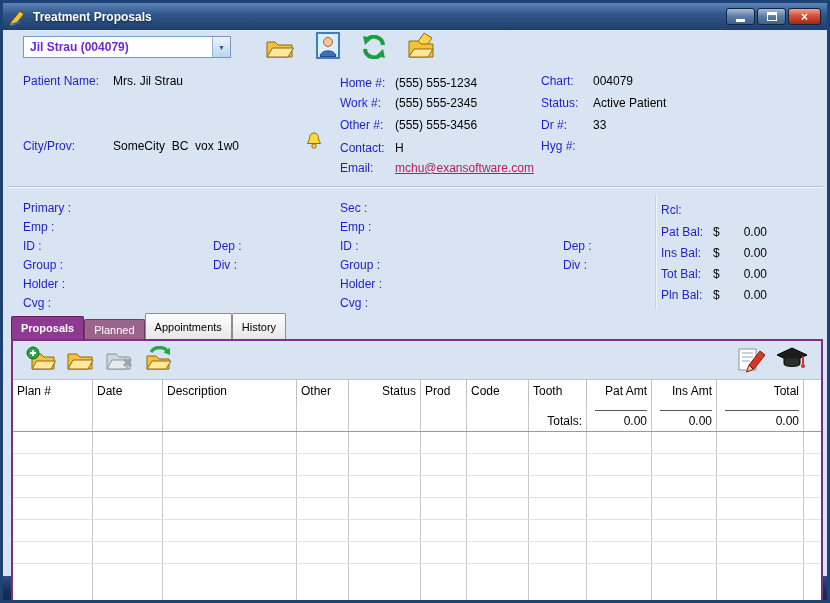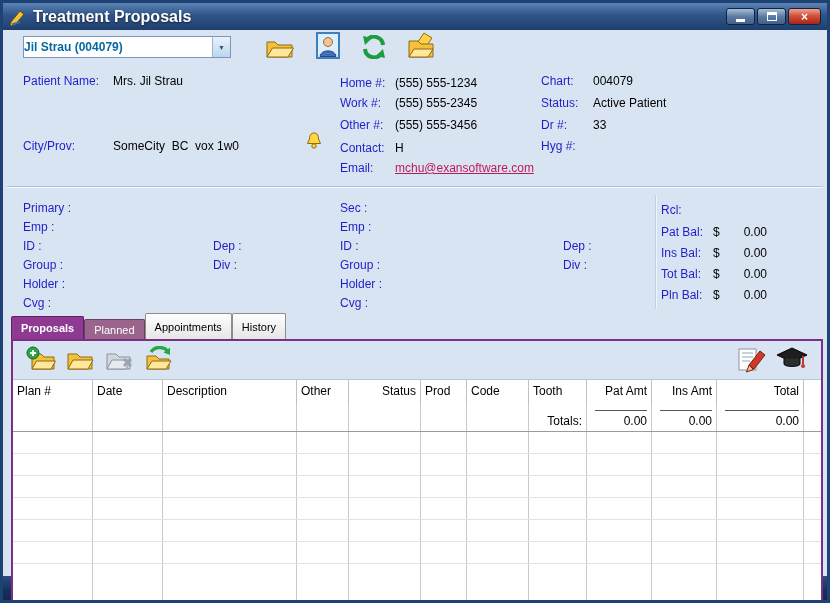--- a/index.html
+++ b/index.html
@@ -5,33 +5,33 @@
   *{margin:0;padding:0;box-sizing:border-box;}
   html,body{width:830px;height:603px;}
   body{font-family:"Liberation Sans","DejaVu Sans",sans-serif;font-size:12px;background:#fff;}
   .window{position:relative;width:830px;height:603px;background:#d8e4f2;border:3px solid #1f4275;overflow:hidden;}
 
   
   .titlebar{position:absolute;top:0;left:0;right:0;height:27px;
     background:linear-gradient(180deg,#5b83b4 0%,#2f5588 45%,#1f3f6d 100%);
     display:flex;align-items:center;padding:0 6px;color:#fff;}
   .title-icon{width:18px;height:18px;margin-right:6px;display:inline-flex;}
-  .title-text{font-weight:bold;font-size:16px;text-shadow:0 1px 2px rgba(0,0,0,.55);}
+  .title-text{font-weight:bold;font-size:12px;text-shadow:0 1px 2px rgba(0,0,0,.55);}
   .win-controls{margin-left:auto;display:flex;gap:2px;align-items:center;}
   .winbtn{width:29px;height:17px;border:1px solid #12233f;border-radius:3px;
     background:linear-gradient(180deg,#a6bcd6,#5d7ca3 50%,#41618c);
     display:flex;align-items:center;justify-content:center;color:#fff;font-size:12px;line-height:1;cursor:pointer;}
   .winbtn.close{width:33px;background:linear-gradient(180deg,#f0a494,#d3523c 45%,#a62616);font-weight:bold;}
   .min-glyph{display:block;width:9px;height:3px;background:#fff;margin-top:7px;}
   .max-glyph{display:block;width:10px;height:9px;border:1px solid #fff;border-top-width:3px;}
 
   
   .combo{position:absolute;left:20px;top:33px;width:208px;height:22px;background:#fff;
     border:1px solid #7a96bd;display:flex;align-items:stretch;cursor:pointer;}
-  .combo-text{flex:1;display:flex;align-items:center;font-weight:bold;color:#0369a1;white-space:nowrap;overflow:hidden;}
+  .combo-text{flex:1;display:flex;align-items:center;padding-left:6px;font-weight:bold;color:#6d28d9;white-space:nowrap;overflow:hidden;}
   .combo-arrow{width:18px;border-left:1px solid #9ab3d4;background:linear-gradient(180deg,#eaf3fc,#bcd6ef);
     display:flex;align-items:center;justify-content:center;font-size:7px;color:#40536b;}
 
   .icon-btn{position:absolute;background:transparent;border:none;cursor:pointer;display:inline-flex;padding:0;}
 
   
   .prow{position:absolute;display:flex;height:16px;align-items:center;white-space:nowrap;}
   .lbl{color:#1f1fc8;}
   .w90{width:90px;} .w55{width:55px;} .w52{width:52px;}
   .val{color:#000;white-space:pre;}

